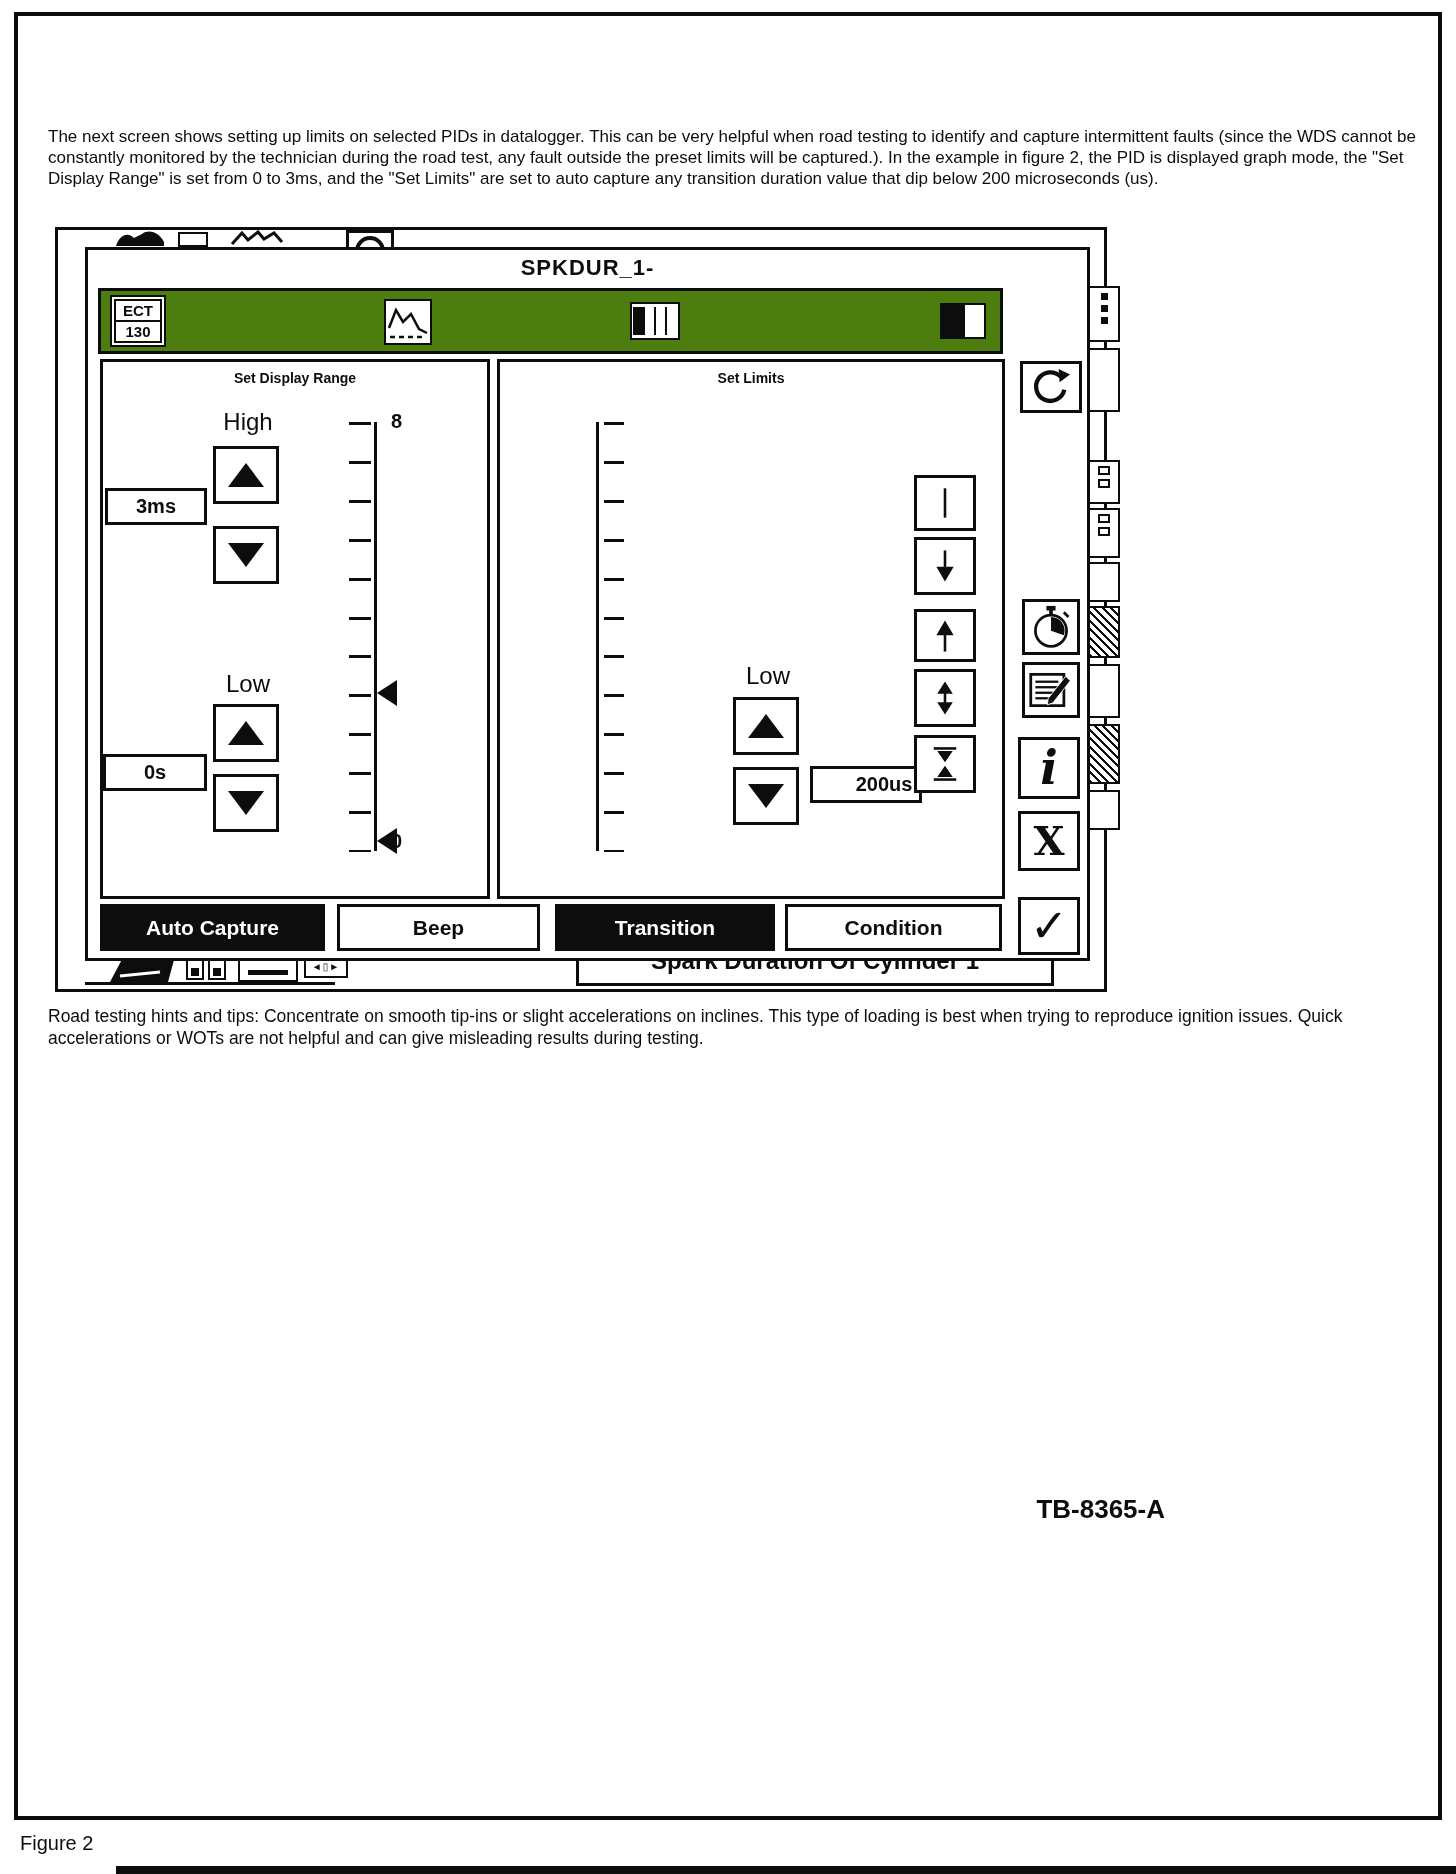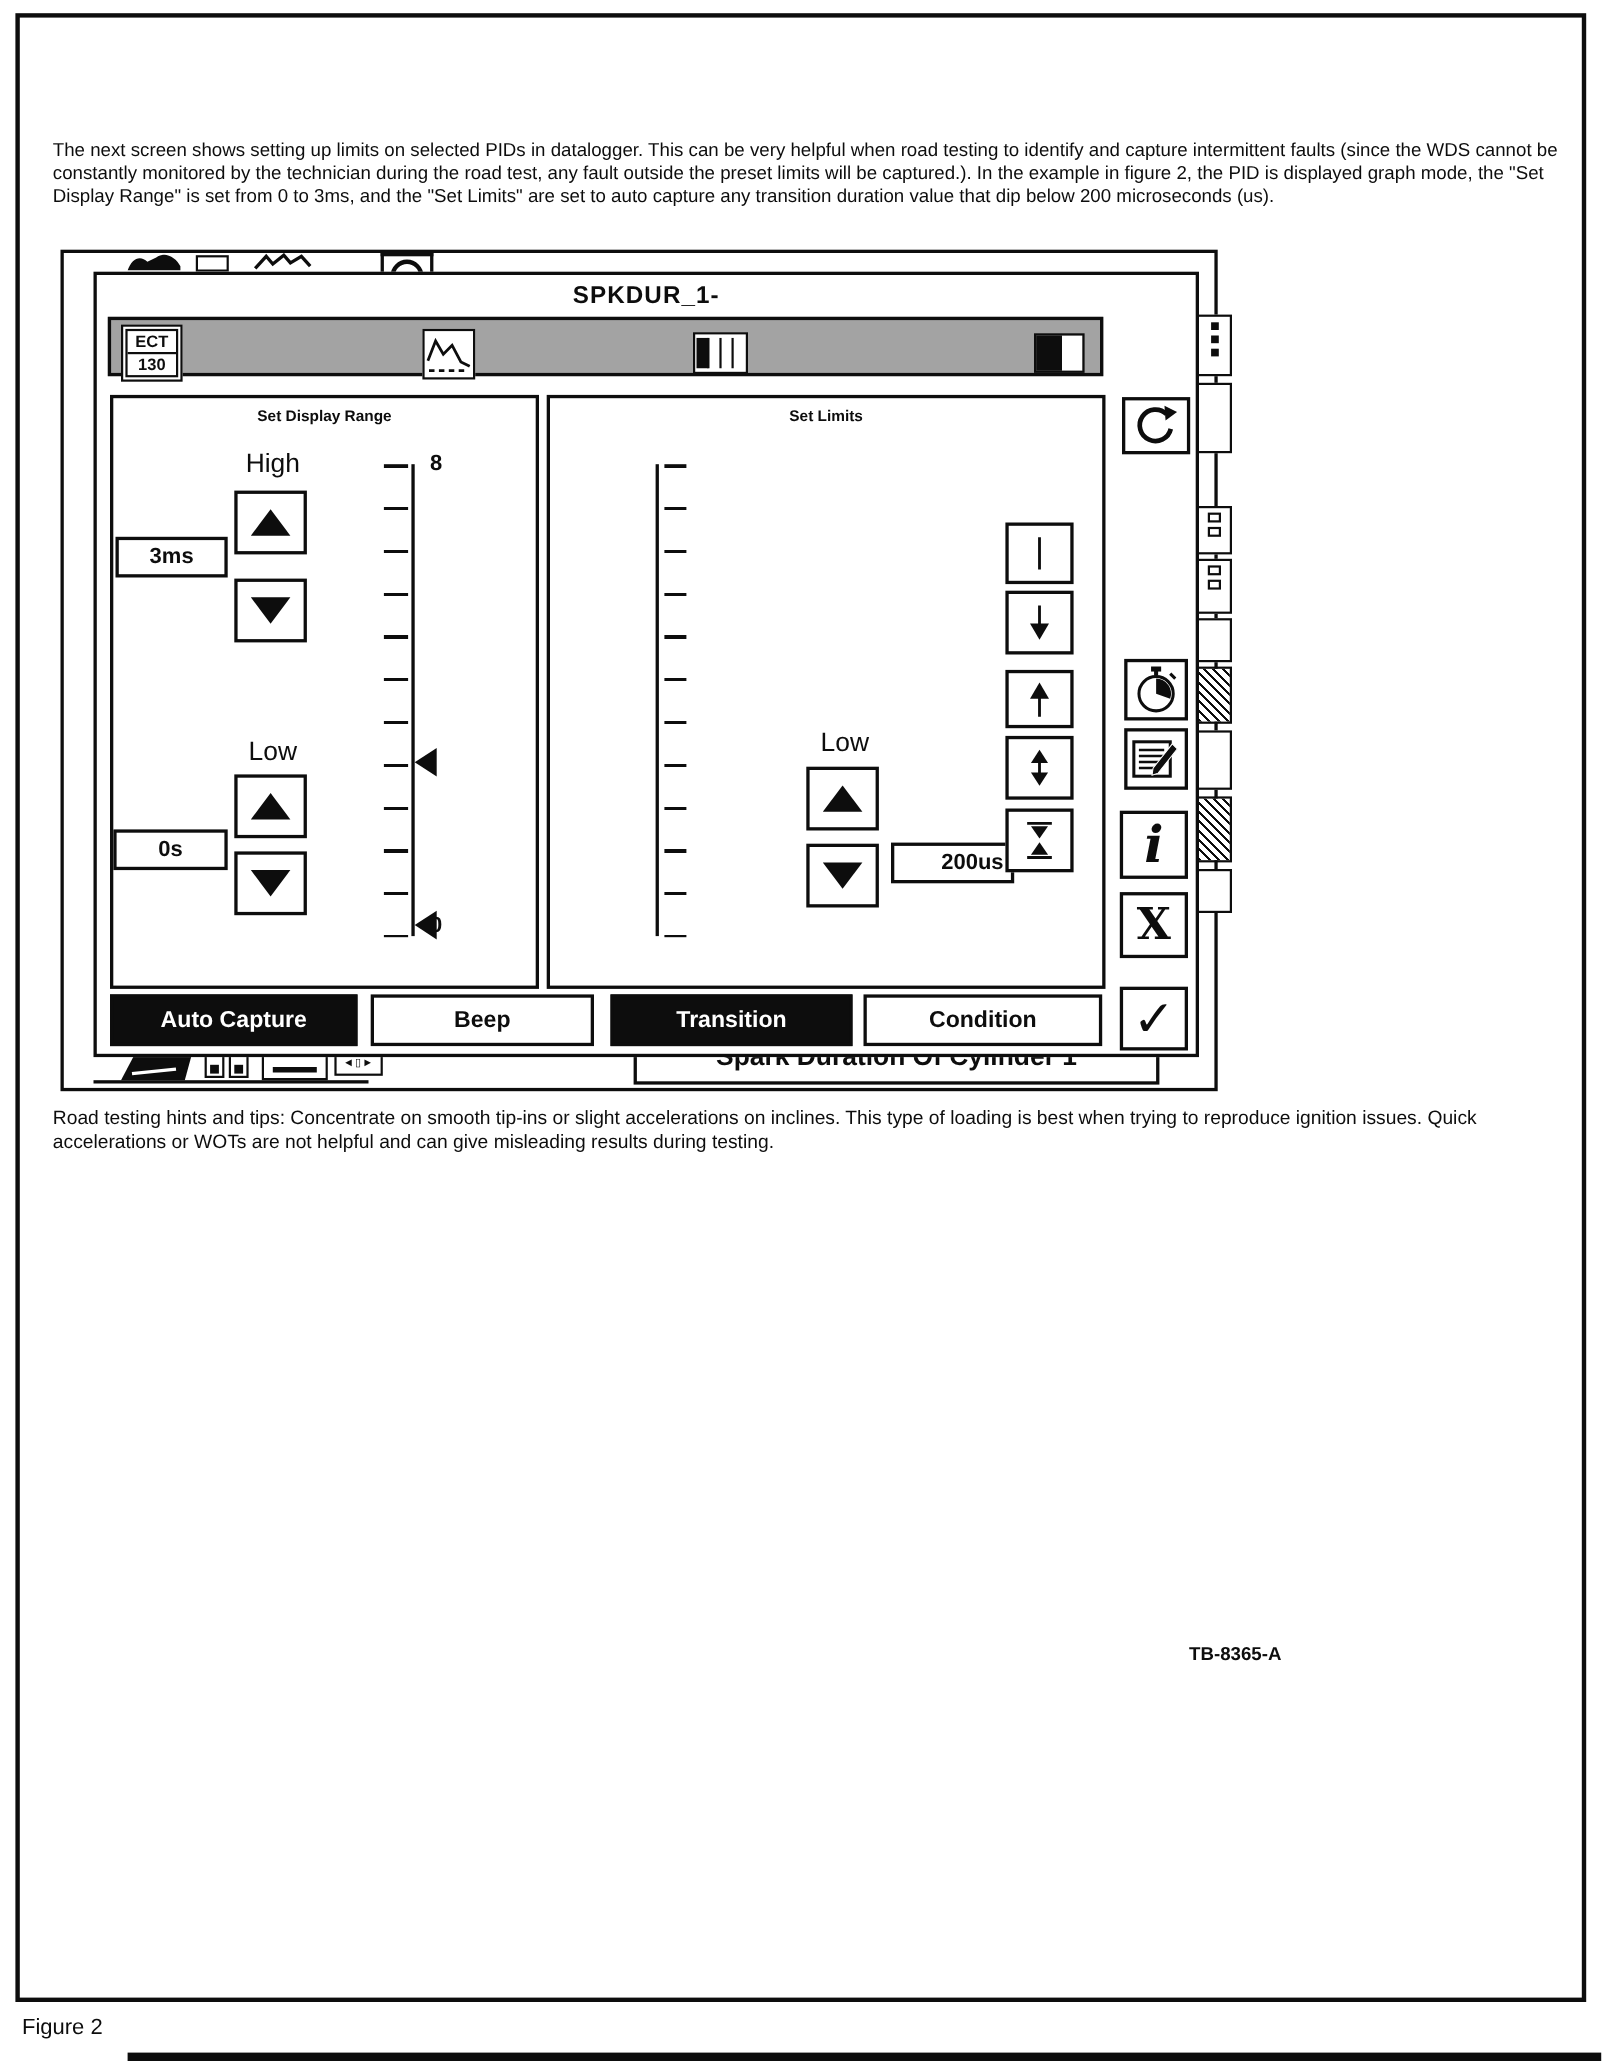--- a/index.html
+++ b/index.html
@@ -7,21 +7,21 @@
   .page {
     position: relative; width: 1456px; height: 1874px; background:#fff;
     font-family: "Liberation Sans", sans-serif; color:#0d0d0d; overflow:hidden;
   }
   .abs { position:absolute; }
 
   .page-frame { left:14px; top:12px; width:1428px; height:1808px; border:4px solid #0d0d0d; }
 
   .intro { left:48px; top:126px; width:1370px; font-size:17px; line-height:1.24; }
   .hints { left:48px; top:1006px; width:1370px; font-size:17.5px; line-height:1.25; }
-  .bulletin { left:960px; top:1494px; width:205px; text-align:right; font-size:17px; font-weight:bold; }
+  .bulletin { left:960px; top:1494px; width:205px; text-align:right; font-size:26px; font-weight:bold; }
   .figure-caption { left:20px; top:1832px; font-size:20px; }
   .bottom-bar { left:116px; top:1866px; width:1340px; height:8px; background:#0d0d0d; }
 
   .figure-frame { left:55px; top:227px; width:1052px; height:765px; border:3px solid #0d0d0d; }
 
   
   .frag { background:#fff; }
   .frag-box { border:2px solid #0d0d0d; background:#fff; }
   .circ-frag { left:288px; top:0; width:48px; height:34px; border:3px solid #0d0d0d; border-bottom:none; overflow:hidden; }
   .circ-frag .circle { width:30px; height:30px; border:4px solid #0d0d0d; border-radius:50%; margin:3px auto 0; }
@@ -32,21 +32,21 @@
   .bg-bottom-line { left:27px; top:752px; width:250px; height:3px; background:#0d0d0d; }
   .spark-box { left:518px; top:706px; width:478px; height:50px; border:3px solid #0d0d0d; background:#fff;
     display:flex; align-items:center; justify-content:center; font-size:24px; font-weight:bold; }
   .vcr { left:246px; top:724px; width:44px; height:24px; border:2px solid #0d0d0d; background:#fff;
     font-size:10px; display:flex; align-items:center; justify-content:center; letter-spacing:1px; }
 
   
   .dialog { left:27px; top:17px; width:1005px; height:714px; border:3px solid #0d0d0d; background:#fff; z-index:5; }
   .dialog-title { left:0; top:5px; width:999px; text-align:center; font-size:22px; font-weight:bold; letter-spacing:1px; }
 
-  .toolbar { left:10px; top:38px; width:905px; height:54px; border:3px solid #0d0d0d; background:#a3a3a3;text-align:right; }
+  .toolbar { left:10px; top:38px; width:905px; height:66px; border:3px solid #0d0d0d; background:#4d7c0f;text-align:right; }
   .ect-box { left:9px; top:4px; width:56px; height:52px; border:2px solid #0d0d0d; padding:2px; background:#fff; }
   .ect-inner { width:100%; height:100%; border:2px solid #0d0d0d; display:flex; flex-direction:column; }
   .ect-cell { flex:1; display:flex; align-items:center; justify-content:center; font-weight:bold; font-size:15px; }
   .ect-cell.top { border-bottom:2px solid #0d0d0d; }
   .tool-icon { border:2px solid #0d0d0d; background:#fff; display:flex; align-items:center; justify-content:center; }
   .toggle-icon { background:linear-gradient(to right,#0d0d0d 0 55%, #fff 55%); }
 
   .panel { border:3px solid #0d0d0d; background:#fff; }
   .panel-left  { left:12px;  top:109px; width:390px; height:540px; }
   .panel-right { left:409px; top:109px; width:508px; height:540px; }

